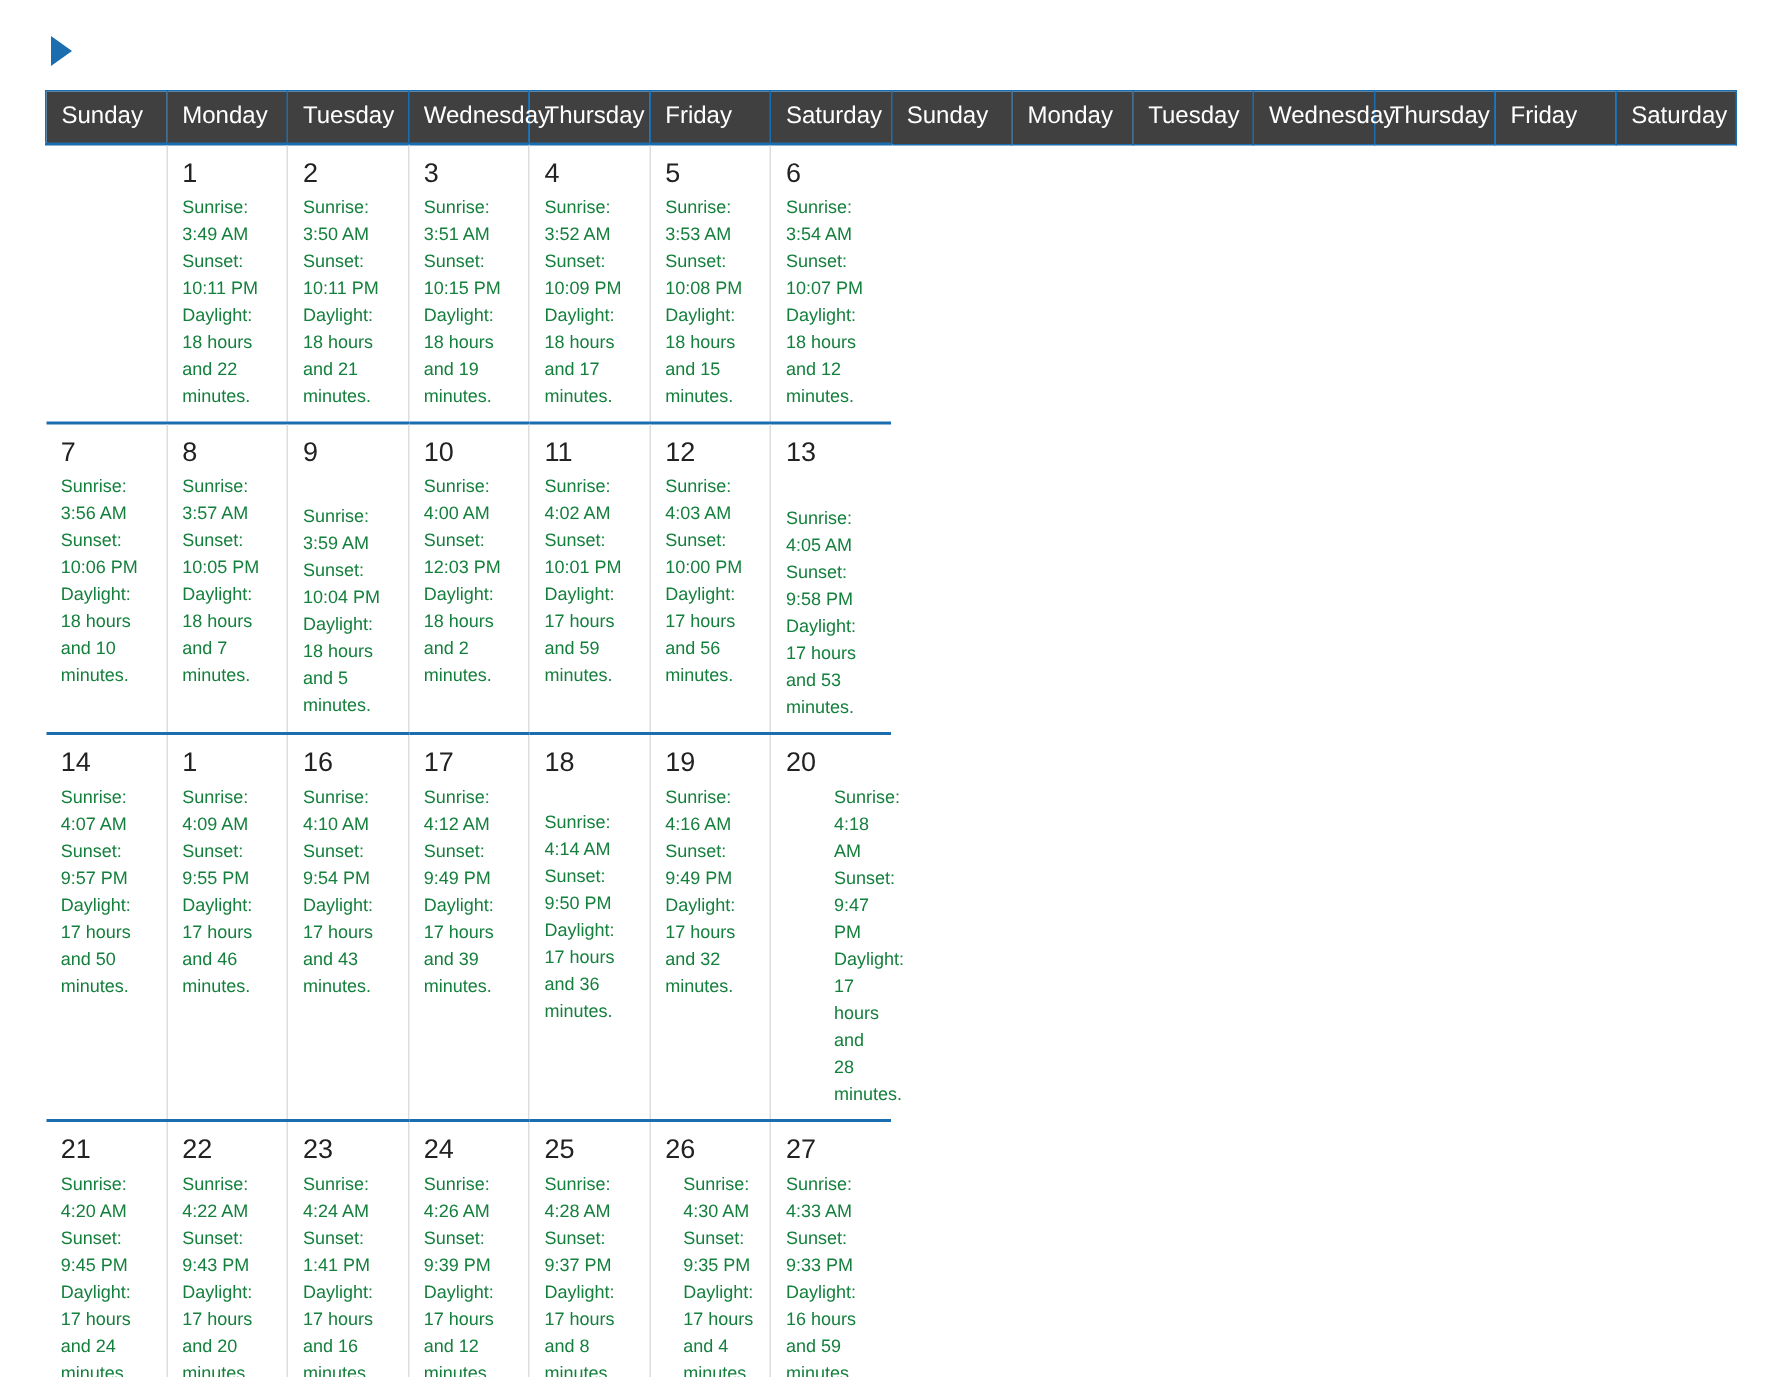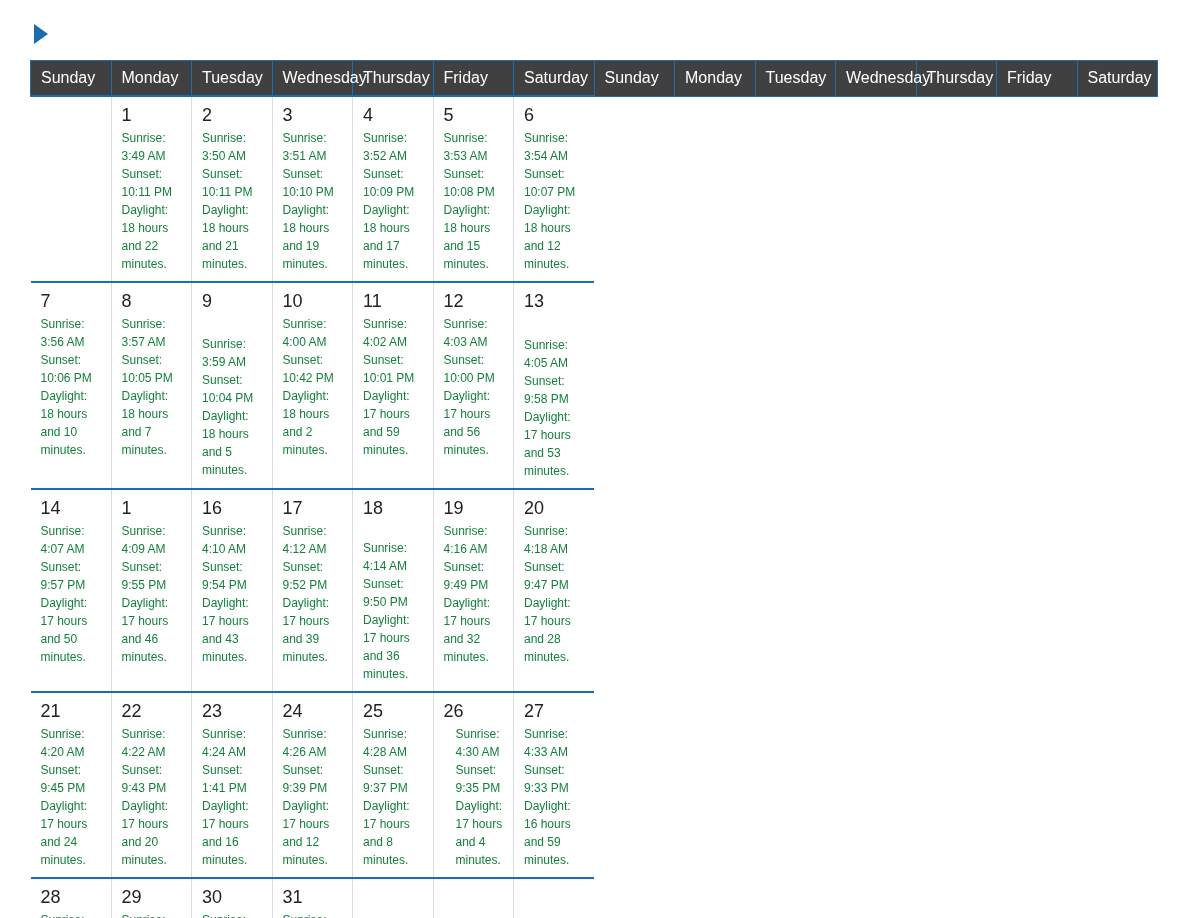--- a/index.html
+++ b/index.html
@@ -157,21 +157,21 @@
         <td>
           <span class="day-num">2</span>
           <div class="day-info" style="white-space: pre-line;">Sunrise: 3:50 AM
 Sunset: 10:11 PM
 Daylight: 18 hours
 and 21 minutes.</div>
         </td>
         <td>
           <span class="day-num">3</span>
           <div class="day-info" style="white-space: pre-line;">Sunrise: 3:51 AM
-Sunset: 10:10 PM
+Sunset: 10:15 PM
 Daylight: 18 hours
 and 19 minutes.</div>
         </td>
         <td>
           <span class="day-num">4</span>
           <div class="day-info" style="white-space: pre-line;">Sunrise: 3:52 AM
 Sunset: 10:09 PM
 Daylight: 18 hours
 and 17 minutes.</div>
         </td>
@@ -208,21 +208,21 @@
         <td>
           <span class="day-num">9</span>
           <div class="day-info" style="white-space: pre-line; margin-top: 23px;">Sunrise: 3:59 AM
 Sunset: 10:04 PM
 Daylight: 18 hours
 and 5 minutes.</div>
         </td>
         <td>
           <span class="day-num">10</span>
           <div class="day-info" style="white-space: pre-line;">Sunrise: 4:00 AM
-Sunset: 10:42 PM
+Sunset: 12:03 PM
 Daylight: 18 hours
 and 2 minutes.</div>
         </td>
         <td>
           <span class="day-num">11</span>
           <div class="day-info" style="white-space: pre-line;">Sunrise: 4:02 AM
 Sunset: 10:01 PM
 Daylight: 17 hours
 and 59 minutes.</div>
         </td>
@@ -259,41 +259,41 @@
         <td>
           <span class="day-num">16</span>
           <div class="day-info" style="white-space: pre-line;">Sunrise: 4:10 AM
 Sunset: 9:54 PM
 Daylight: 17 hours
 and 43 minutes.</div>
         </td>
         <td>
           <span class="day-num">17</span>
           <div class="day-info" style="white-space: pre-line;">Sunrise: 4:12 AM
-Sunset: 9:52 PM
+Sunset: 9:49 PM
 Daylight: 17 hours
 and 39 minutes.</div>
         </td>
         <td>
           <span class="day-num">18</span>
           <div class="day-info" style="white-space: pre-line; margin-top: 20px;">Sunrise: 4:14 AM
 Sunset: 9:50 PM
 Daylight: 17 hours
 and 36 minutes.</div>
         </td>
         <td>
           <span class="day-num">19</span>
           <div class="day-info" style="white-space: pre-line;">Sunrise: 4:16 AM
 Sunset: 9:49 PM
 Daylight: 17 hours
 and 32 minutes.</div>
         </td>
         <td>
           <span class="day-num">20</span>
-          <div class="day-info" style="white-space: pre-line;">Sunrise: 4:18 AM
+          <div class="day-info" style="white-space: pre-line; margin-left: 32px;">Sunrise: 4:18 AM
 Sunset: 9:47 PM
 Daylight: 17 hours
 and 28 minutes.</div>
         </td>
       </tr>
       <tr>
         <td>
           <span class="day-num">21</span>
           <div class="day-info" style="white-space: pre-line;">Sunrise: 4:20 AM
 Sunset: 9:45 PM

